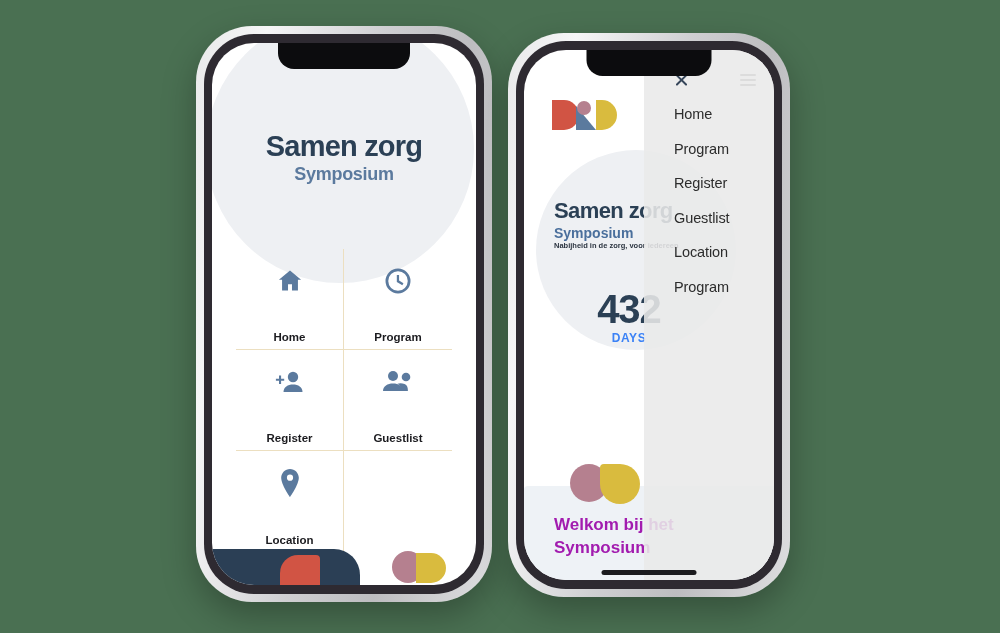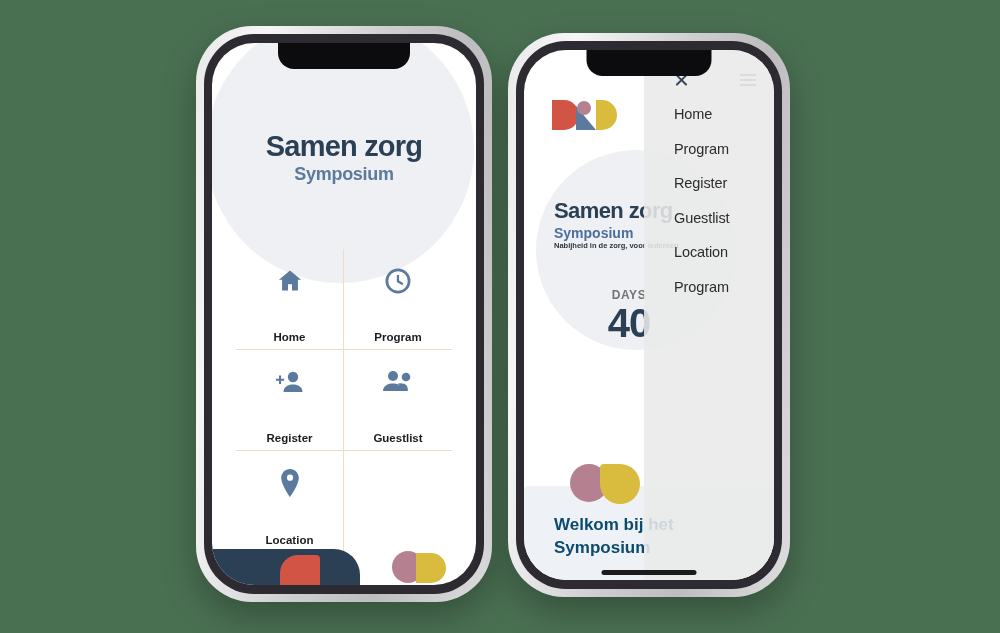--- a/index.html
+++ b/index.html
@@ -108,31 +108,31 @@
   }
   .p2-head { position: absolute; left: 30px; top: 148px; z-index: 4; white-space: nowrap; }
   .p2-title { font-size: 22px; font-weight: bold; color: #2b4055; letter-spacing:-0.6px; }
   .p2-sub { font-size: 14px; font-weight: bold; color: #4a6f9c; margin-top: 1px; }
   .p2-tag { font-size: 7.5px; font-weight: bold; color: #2b3440; }
 
   .countdown {
     position: absolute; left: 0; width: 210px; top: 238px; text-align: center; z-index: 4;
   }
   .cd-num { font-size: 40px; font-weight: bold; color: #2b4055; line-height: 1.08; letter-spacing:-1px; }
-  .cd-lbl { font-size: 12px; font-weight: bold; color: #737373; letter-spacing: .6px; }
+  .cd-lbl { font-size: 12px; font-weight: bold; color: #3b82f6; letter-spacing: .6px; }
 
   .p2-shapes { position: absolute; left: 46px; top: 414px; z-index: 4; }
   .sh-pink { position:absolute; left:0; top:0; width:38px; height:38px; border-radius:50%; background:#b5808f; }
   .sh-yellow { position:absolute; left:30px; top:0; width:40px; height:40px; background:#d9bb3e; border-radius: 4px 20px 20px 20px; }
 
   .p2-card {
     position: absolute; left: 0; right: 0; top: 436px; bottom: 0;
     background: #eef2f6; z-index: 3; border-top-left-radius: 4px;
   }
-  .card-h { position:absolute; left: 30px; top: 28px; font-size: 17px; font-weight: bold; color: #0c4a6e; line-height: 1.35; white-space: nowrap; }
+  .card-h { position:absolute; left: 30px; top: 28px; font-size: 17px; font-weight: bold; color: #a21caf; line-height: 1.35; white-space: nowrap; }
 
   
   .drawer {
     position: absolute; top: 0; right: 0; bottom: 0; width: 52%;
     background: rgba(233,233,233,.88);
     z-index: 20;
   }
   .drawer-top { position: relative; height: 56px; }
   .close-icon {
     position: absolute; left: 30px; top: 22px; width: 15px; height: 15px;
@@ -243,22 +243,22 @@
 
       <div class="p2-circle"></div>
 
       <div class="p2-head">
         <div class="p2-title">Samen zorg</div>
         <div class="p2-sub">Symposium</div>
         <div class="p2-tag">Nabijheid in de zorg, voor iedereen</div>
       </div>
 
       <div class="countdown">
+        <div class="cd-num">432</div>
         <div class="cd-lbl">DAYS</div>
-        <div class="cd-num">40</div>
       </div>
 
       <div class="p2-shapes">
         <span class="sh-pink"></span>
         <span class="sh-yellow"></span>
       </div>
 
       <div class="p2-card">
         <div class="card-h">
           <span>Welkom bij het</span><br>

